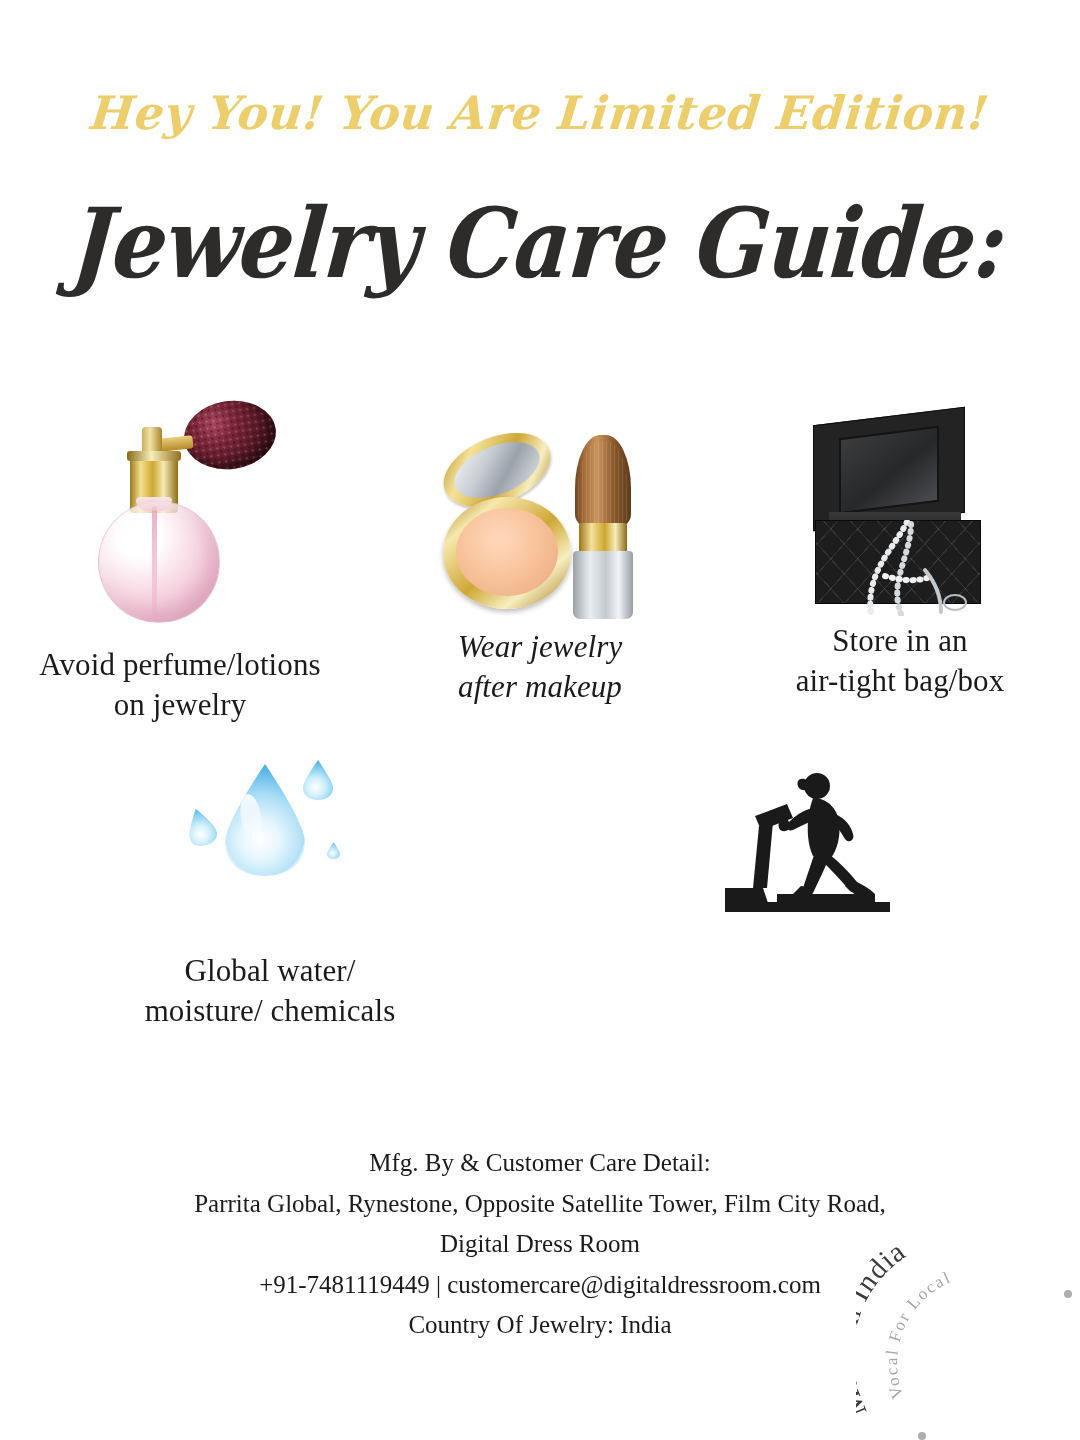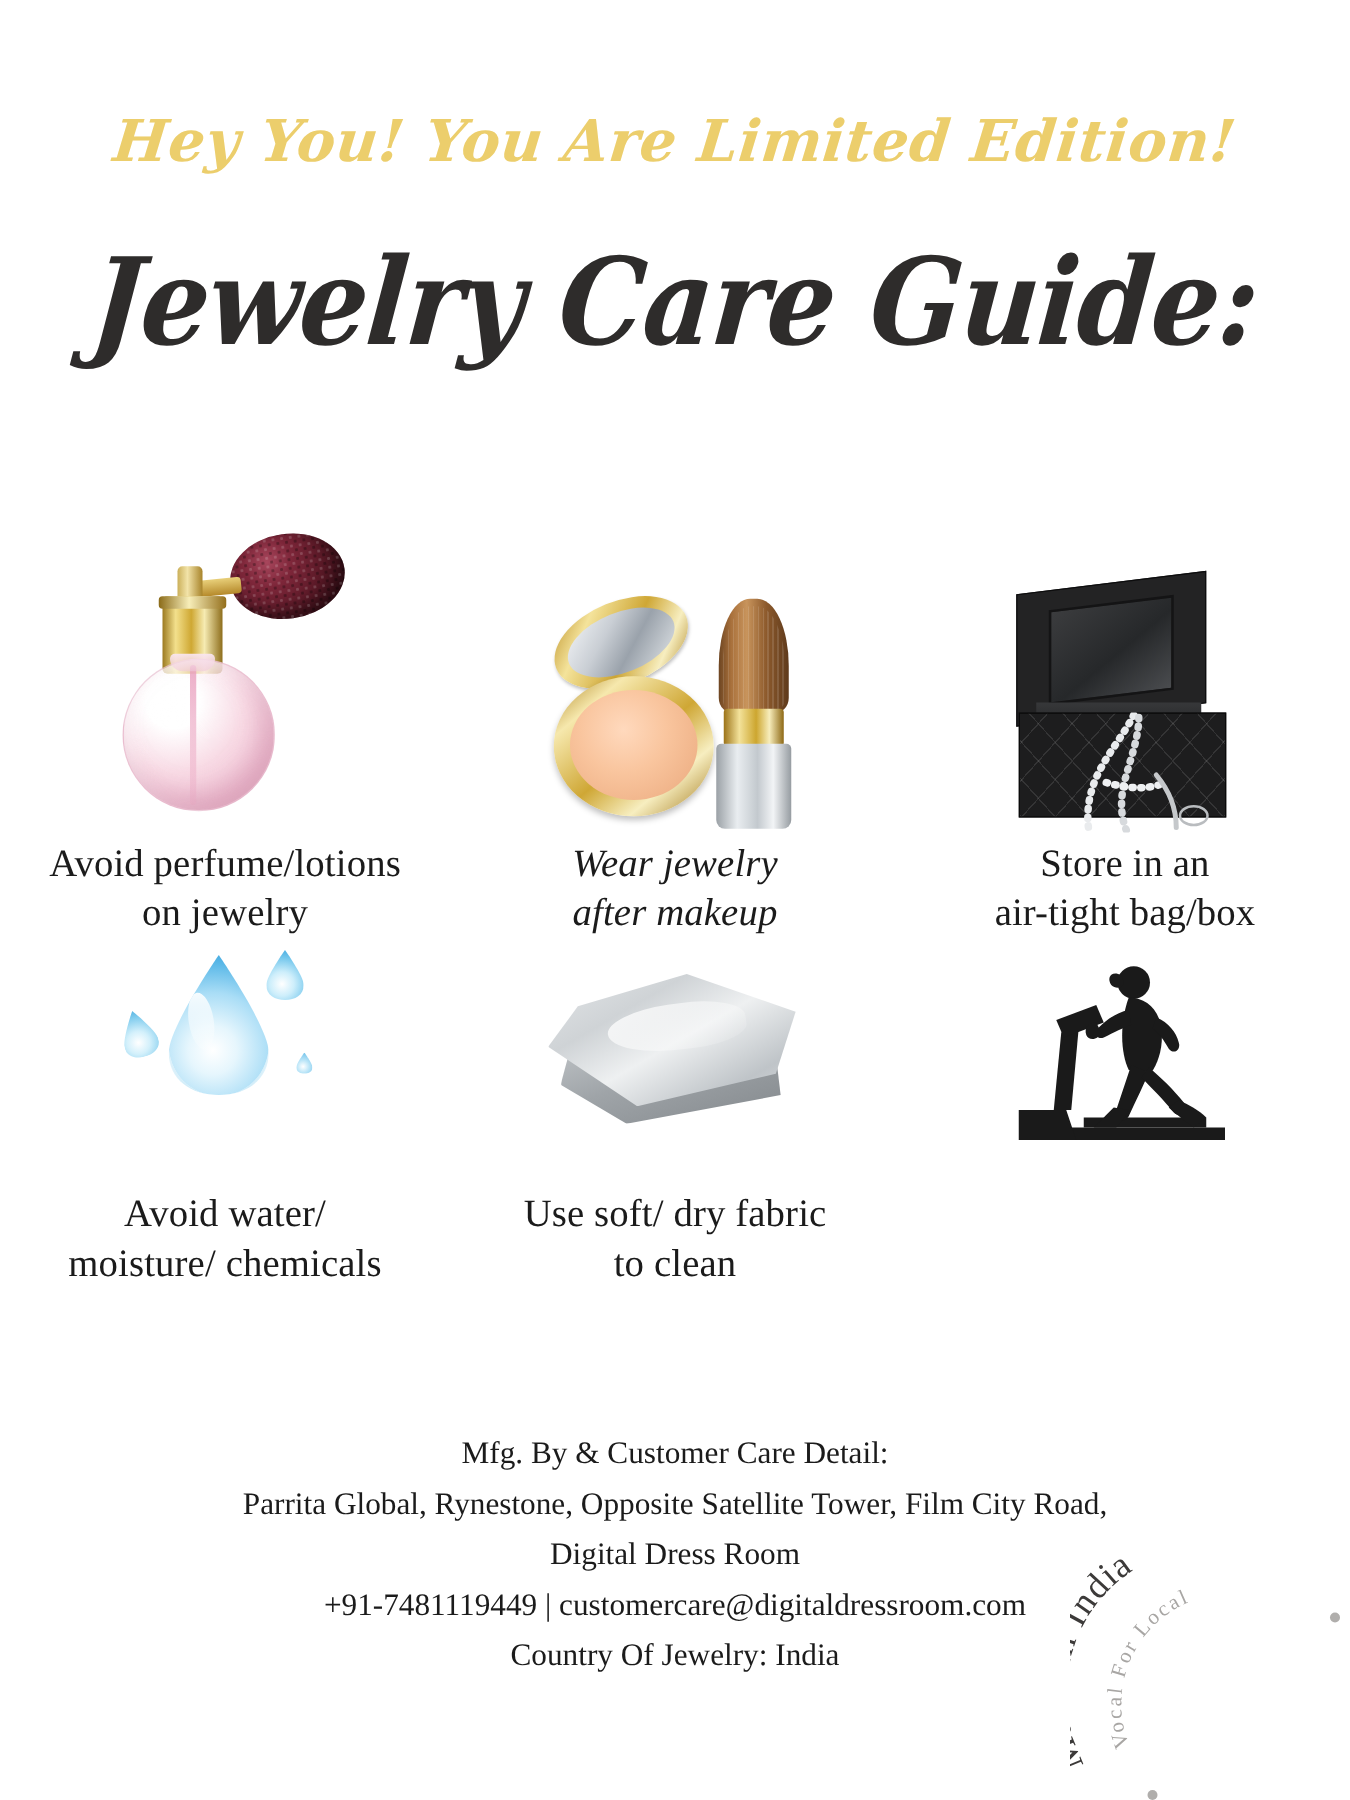--- a/index.html
+++ b/index.html
@@ -51,21 +51,21 @@
   .grid {
     position: absolute;
     top: 378px;
     left: 0;
     width: 1080px;
   }
   .row {
     display: flex;
     width: 1080px;
   }
-  .row-1 { height: 372px; align-items: flex-end; }
+  .row-1 { height: 372px; }
   .row-2 { height: 320px; }
   .cell {
     flex: 1 1 33.3333%;
     display: flex;
     flex-direction: column;
     align-items: center;
     position: relative;
   }
   .art {
     position: relative;
@@ -424,34 +424,24 @@
 
     <div class="cell cell-4">
       <div class="art">
         <div class="drops">
           <div class="drop-main"></div>
           <div class="drop-s1"></div>
           <div class="drop-s2"></div>
           <div class="drop-s3"></div>
         </div>
       </div>
-      <div class="caption">Avoid water/
+      <div class="caption">Global water/
 moisture/ chemicals</div>
     </div>
 
-    <div class="cell cell-5">
-      <div class="art">
-        <div class="cloth">
-          <div class="cl-back"></div>
-          <div class="cl-front"></div>
-        </div>
-      </div>
-      <div class="caption">Use soft/ dry fabric
-to clean</div>
-    </div>
 
     <div class="cell cell-6">
       <div class="art">
         <div class="treadmill">
           <svg width="190" height="165" viewBox="0 0 190 165">
             <g fill="#1a1a1a">
 
               <path d="M18 142 L175 142 L175 152 L18 152 Z"></path>
               <path d="M10 128 L48 128 L56 152 L10 152 Z"></path>
               <path d="M62 134 L160 134 L160 142 L62 142 Z"></path>

